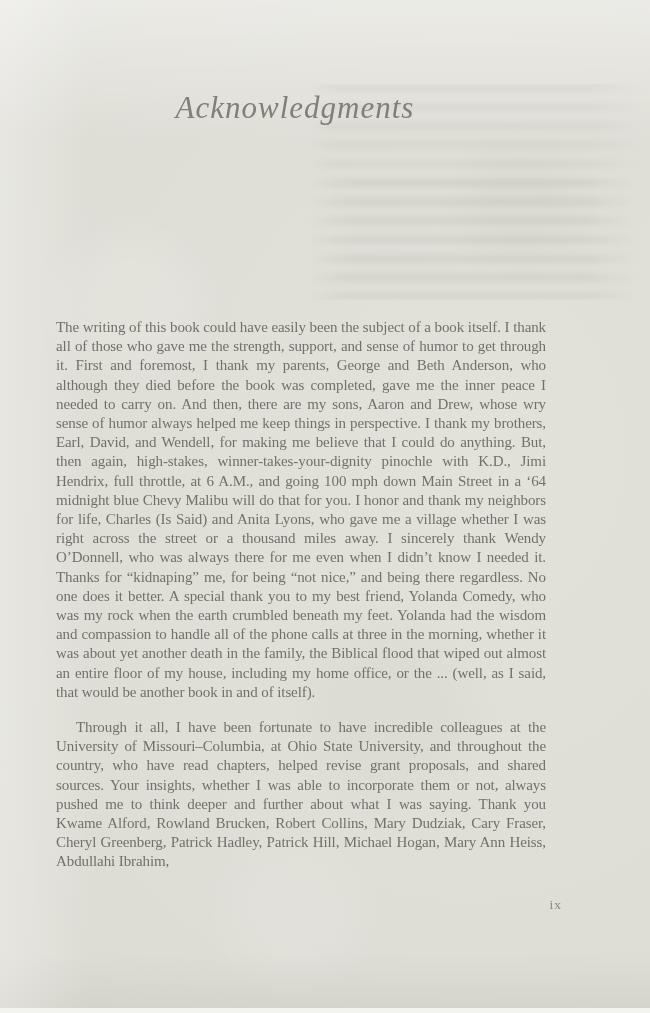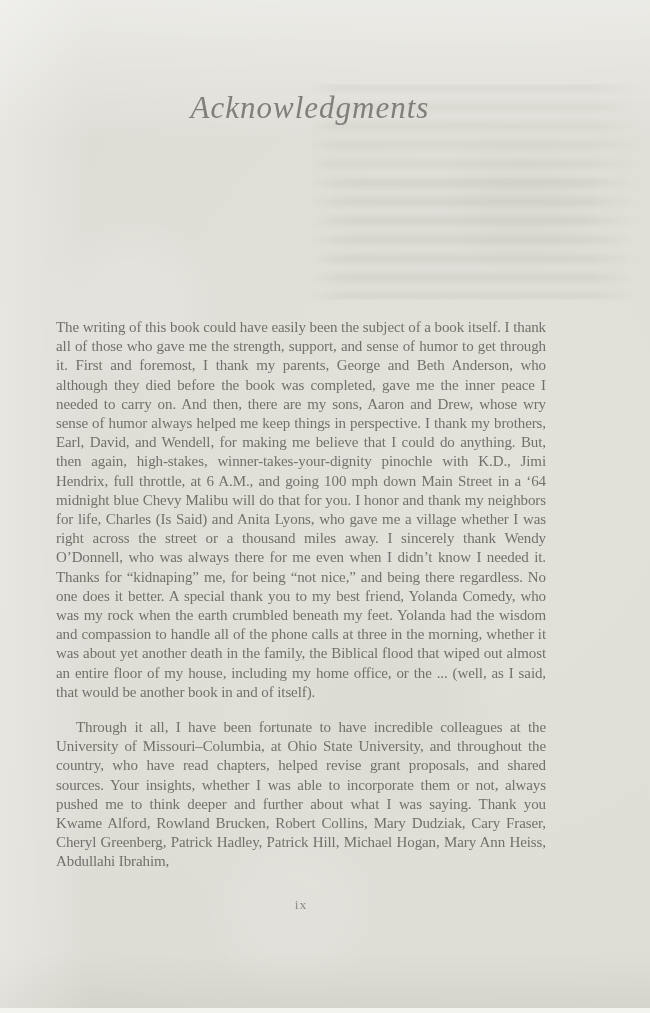--- a/index.html
+++ b/index.html
@@ -52,21 +52,21 @@
     opacity: 0.55;
   }
   .ghost-bleedthrough.secondary {
     left: 330px; top: 178px;
     width: 300px; height: 120px;
     opacity: 0.35;
     filter: blur(4px);
   }
   .chapter-title {
     position: absolute;
-    left: 49px; top: 90px;
+    left: 34px; top: 90px;
     width: 522px;
     margin: 0;
     text-align: center;
     font-style: italic;
     font-weight: 400;
     font-size: 31px;
     letter-spacing: 1px;
     color: #80807a;
   }
   .body-text {
@@ -78,21 +78,21 @@
     letter-spacing: -0.1px;
     text-align: justify;
     color: #71716a;
   }
   .body-text p { margin: 16px; }
   .body-text p.indented { text-indent: 20px; }
   .folio {
     position: absolute;
     left: 40px; top: 897px;
     width: 522px;
-    text-align: center;
+    text-align: right;
     font-size: 13.5px;
     letter-spacing: 1px;
     color: #8a8a83;
   }
 </style>
 </head>
 <body>
 
 <div class="page-photo">
 

